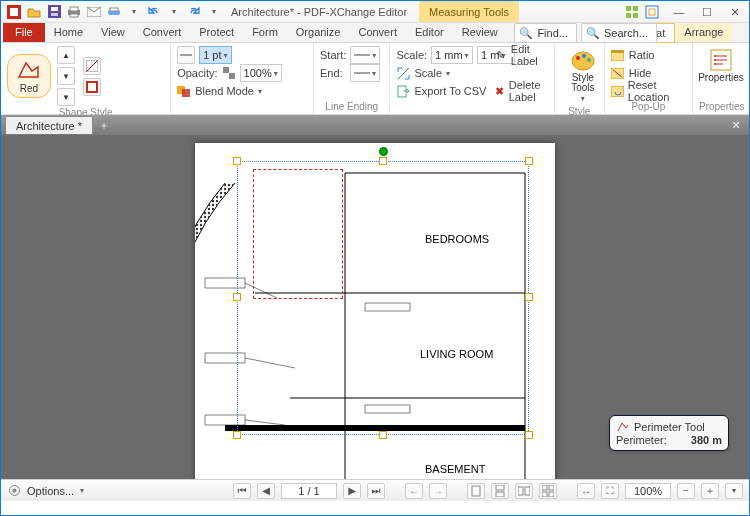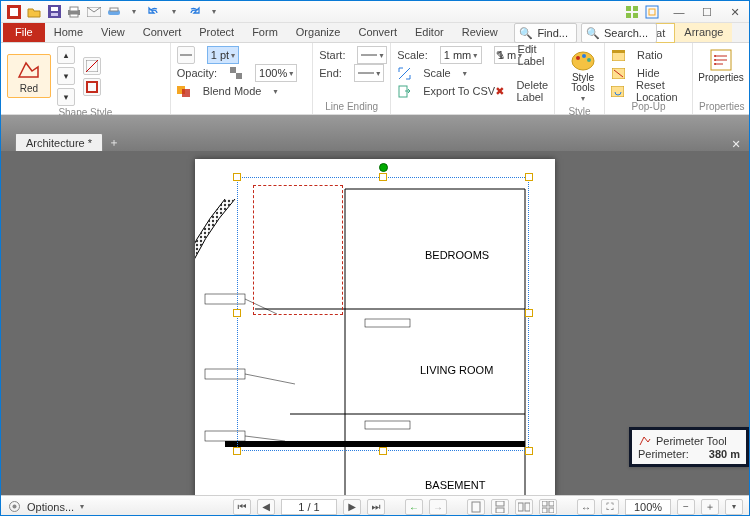--- a/index.html
+++ b/index.html
@@ -17,44 +17,44 @@
 .tabs{height:20px;display:flex;align-items:flex-end;background:#f3f3f3;padding-left:2px;gap:0;border-bottom:1px solid #d8d8d8}
 .tab{padding:3px 9px;color:#444;height:20px;display:flex;align-items:center}
 .tab.file{background:#c42b1c;color:#fff;padding:3px 12px}
 .tab.active{background:#fff;border:1px solid #d0d0d0;border-bottom:1px solid #fff;margin-bottom:-1px}
 .tab.ctx{background:#fff1cc}
 .tab.ctx.active{background:#fff;border-color:#e8c864}
 .ribbon{height:72px;background:#fff;border-bottom:1px solid #dadada;display:flex}
 .group{border-right:1px solid #e4e4e4;padding:3px 6px 0;display:flex;flex-direction:column;justify-content:space-between;position:relative}
 .group-label{text-align:center;font-size:10px;color:#888;padding:1px 0 2px}
 .grow{display:flex;gap:4px;align-items:center}
-.big-swatch{width:44px;height:44px;border:1px solid #cfcfcf;background:#fafafa;display:flex;flex-direction:column;align-items:center;justify-content:center;gap:2px;border-radius:2px}
+.big-swatch{width:44px;height:44px;border:1px solid #cfcfcf;background:#fafafa;display:flex;flex-direction:column;align-items:center;justify-content:center;gap:2px;border-radius:13px}
 .big-swatch.sel{border:1px solid #ffb84d;background:#fff4e0}
 .sw-label{font-size:10px}
 .mini-btn{width:18px;height:18px;border:1px solid #ccc;background:#fafafa;display:flex;align-items:center;justify-content:center;border-radius:2px}
 .dd{height:18px;border:1px solid #ccc;background:#fff;display:flex;align-items:center;padding:0 3px;gap:2px}
 .dd .arr{font-size:8px;color:#666}
-.rowitem{display:flex;align-items:center;gap:12px;height:18px;padding:1px 0}
+.rowitem{display:flex;align-items:center;gap:4px;height:18px;padding:1px 0}
 .rowitem .lbl{font-size:11px;color:#444}
 .ico{width:14px;height:14px;display:inline-flex;align-items:center;justify-content:center}
 .big-btn{width:44px;display:flex;flex-direction:column;align-items:center;justify-content:center;gap:1px;text-align:center;padding:2px}
 .big-btn .bl{font-size:10px;line-height:1}
-.doc-tabs{height:36px;background:linear-gradient(#9a9a9a,#7a7a7a);display:flex;align-items:flex-end;padding-left:14px;position:relative}
+.doc-tabs{height:20px;background:linear-gradient(#9a9a9a,#7a7a7a);display:flex;align-items:center;padding-left:4px;position:relative}
 .doc-tab{background:#f0f0f0;height:18px;padding:0 10px;display:flex;align-items:center;border-radius:2px 2px 0 0;border:1px solid #888;border-bottom:none;color:#333}
 .doc-close{position:absolute;right:4px;color:#eee;width:18px;text-align:center}
 .canvas{height:344px;background:#6b6b6b;position:relative;overflow:hidden;display:flex;justify-content:center;padding-top:8px}
 .page{width:360px;height:420px;background:#fff;box-shadow:0 0 6px rgba(0,0,0,.5);position:relative}
 .sel-rect{position:absolute;border:1px dotted #2a7de0}
 .handle{position:absolute;width:8px;height:8px;background:#fff;border:1px solid #d9a400}
 .rot{position:absolute;width:9px;height:9px;background:#0a0;border:1px solid #060;border-radius:50%}
 .statusbar{height:22px;background:linear-gradient(#fdfdfd,#ececec);border-top:1px solid #d0d0d0;display:flex;align-items:center;padding:0 6px;gap:6px}
 .navbtn{width:18px;height:16px;border:1px solid #ccc;background:#fafafa;display:flex;align-items:center;justify-content:center;border-radius:2px;font-size:10px;color:#555}
 .pageno{width:56px;height:16px;border:1px solid #ccc;background:#fff;text-align:center;font-size:10px;display:flex;align-items:center;justify-content:center}
 .zoom{width:46px;height:16px;border:1px solid #ccc;background:#fff;text-align:center;font-size:10px;display:flex;align-items:center;justify-content:center}
-.tooltip{position:absolute;right:0;bottom:28px;width:120px;background:#f8f8f8;border:3px solid #0f172a;border-radius:0;padding:4px 6px;box-shadow:0 1px 3px rgba(0,0,0,.2)}
+.tooltip{position:absolute;right:20px;bottom:28px;width:120px;background:#f8f8f8;border:1px solid #0f172a;border-radius:6px;padding:4px 6px;box-shadow:0 1px 3px rgba(0,0,0,.2)}
 .tooltip .tt-title{display:flex;align-items:center;gap:4px;color:#c42b1c;font-size:11px}
 .tooltip .tt-row{font-size:10px;color:#555;display:flex;justify-content:space-between}
 svg{display:block}
 </style>
 </head>
 <body>
 
 <div class="titlebar">
   <div class="qat">
     <span class="qbtn">
@@ -100,20 +100,24 @@
           <path d="M10 3a5 5 0 00-6 1L2 2v5h5L5 5a3 3 0 015 2" fill="none" stroke="#2a7de0" stroke-width="1.3"></path>
         </svg>
       </span>
     <span class="qbtn" style="font-size:8px;color:#666">▾</span>
     <span class="qbtn">
         <svg width="14" height="12">
           <path d="M4 3a5 5 0 016 1l2-2v5H7l2-2a3 3 0 00-5 2" fill="none" stroke="#2a7de0" stroke-width="1.3"></path>
         </svg>
       </span>
     <span class="qbtn" style="font-size:8px;color:#666">▾</span>
+  </div>
+  <div class="title-center">
+    <span class="title-text">Architecture* - PDF-XChange Editor</span>
+    <span class="context-tab">Measuring Tools</span>
   </div>
   <div class="winctl">
     <span class="qbtn" style="margin-right:6px">
         <svg width="14" height="14">
           <rect x="1" y="1" width="5" height="5" fill="#8bc34a"></rect>
           <rect x="8" y="1" width="5" height="5" fill="#8bc34a"></rect>
           <rect x="1" y="8" width="5" height="5" fill="#8bc34a"></rect>
           <rect x="8" y="8" width="5" height="5" fill="#8bc34a"></rect>
         </svg>
       </span>

